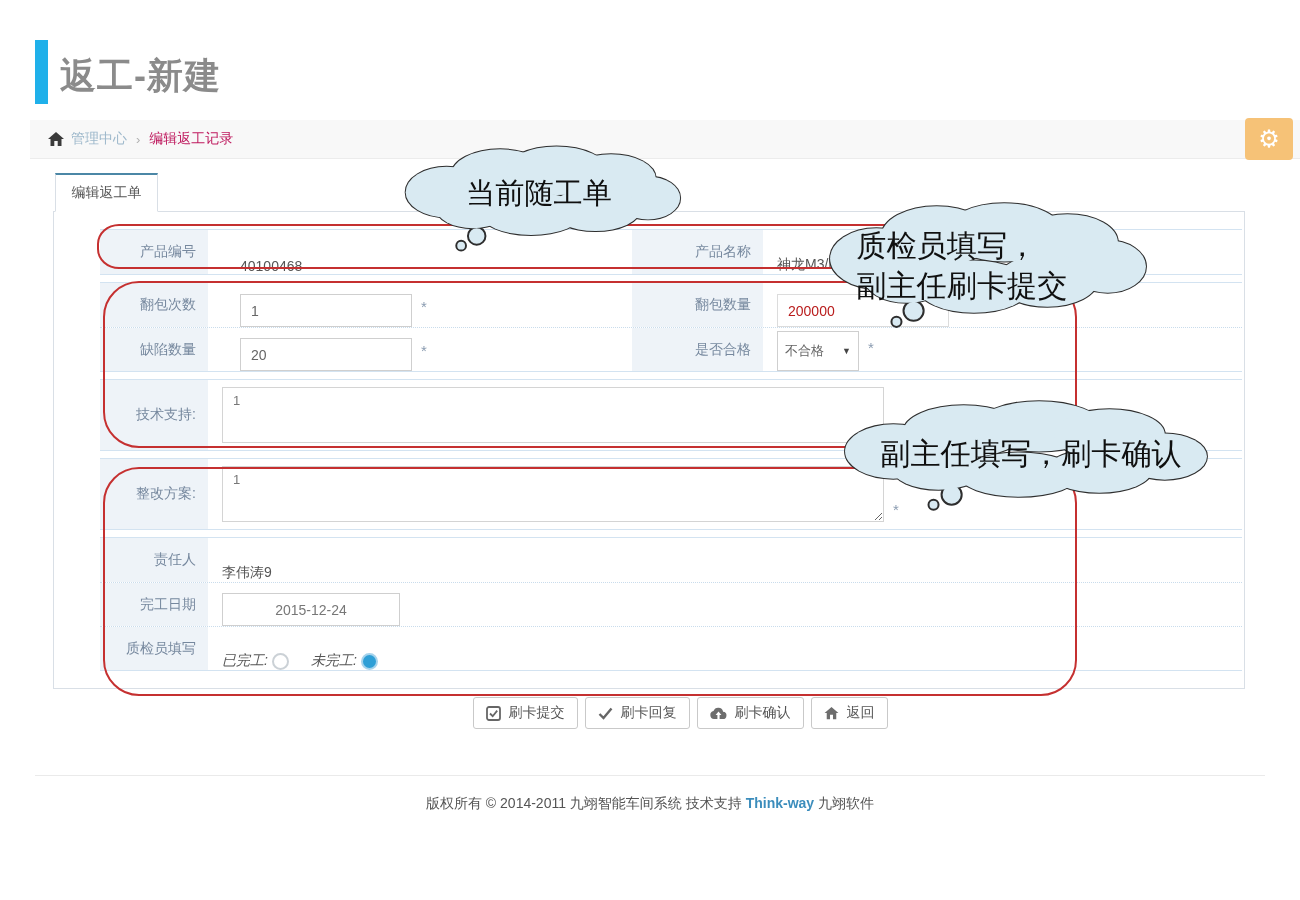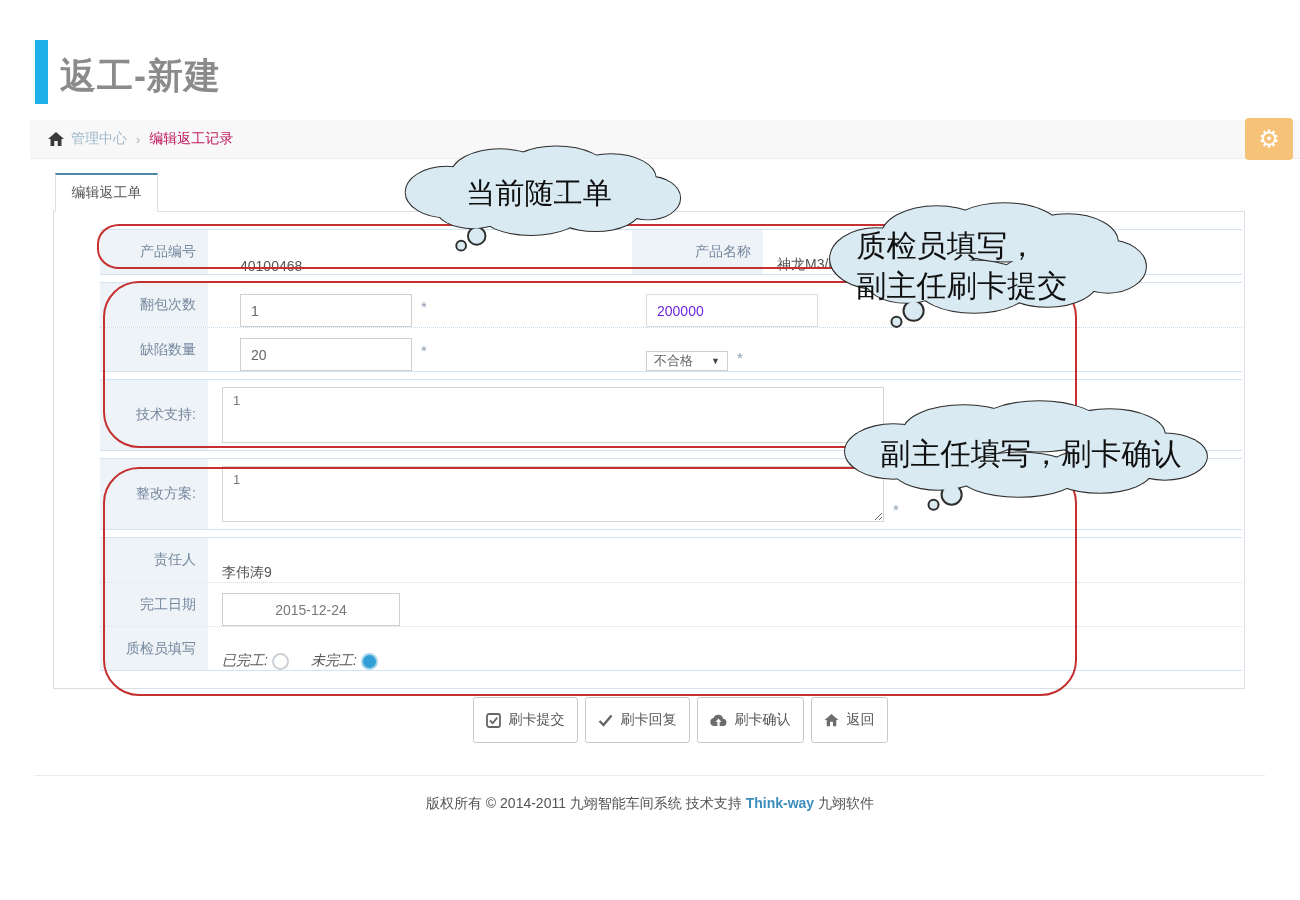--- a/index.html
+++ b/index.html
@@ -33,39 +33,39 @@
   .frow { display:flex; align-items:flex-end; min-height:44px; }
   .frow + .frow { border-top:1px dotted #c9dcEC; }
   .lbl { width:108px; align-self:stretch; background:#eef3f8; display:flex; align-items:center;
          justify-content:flex-end; padding-right:12px; color:#76889e; font-size:14px; flex-shrink:0; }
   .lbl2 { width:131px; margin-left:0; }
   .val { display:flex; align-items:center; gap:9px; padding-left:14px; color:#555; font-size:14px; }
   .val-1 { width:424px;padding-left:32px; }
   .val-2 { flex:1; }
   .txt { width:172px; height:33px; border:1px solid #cfcfcf; padding:0 10px; font-size:14px;
          color:#666; background:#fff; outline:none; font-family:inherit; }
-  .txt.dim { color:#6d28d9; border-color:#dcdcdc; }
+  .txt.dim { color:#b91c1c; border-color:#dcdcdc; }
   .date { width:178px; text-align:center; color:#777; }
   .star { color:#8a9bb0; font-size:15px; position:relative; top:-4px; }
-  .select-box { width:82px; height:20px; border:1px solid #cfcfcf; display:flex; align-items:center;
+  .select-box { width:82px; height:40px; border:1px solid #cfcfcf; display:flex; align-items:center;
                 justify-content:space-between; padding:0 7px; font-size:13px; color:#666;
                 background:#fff; cursor:pointer; }
   .dd-arrow { font-size:9px; color:#444; }
   .ta { width:662px; height:56px; border:1px solid #d4d4d4; padding:5px 10px; font-size:13px;
         color:#777; resize:vertical; outline:none; font-family:inherit; }
   .ta-wrap { display:flex; align-items:flex-end; gap:9px; padding:7px 0 7px 14px; }
   .radio { width:17px; height:17px; border-radius:50%; background:#fff; border:2px solid #cbd1d6;
            display:inline-block; margin-left:4px; cursor:pointer; }
   .radio.on { background:#2f9fd6; border:2px solid #a6d3ec; }
   .radio-group { display:flex; align-items:center; gap:22px;font-style:italic; }
   .radio-item { display:flex; align-items:center; }
 
   
   .btn-bar { left:0; top:697px; width:1360px; display:flex; justify-content:center; gap:7px; }
-  .btn { display:flex; align-items:center; gap:8px; padding:0 12px; height:46px; background:#fff;
+  .btn { display:flex; align-items:center; gap:8px; padding:0 12px; height:32px; background:#fff;
          border:1px solid #c9c9c9; border-radius:3px; color:#555; font-size:14px; cursor:pointer;
          font-family:inherit; }
   .btn svg { display:block; }
 
   
   .footer-line { left:35px; top:775px; width:1230px; border-top:1px solid #eaeaea; height:0; }
   .footer-text { top:795px; width:100%; text-align:center; font-size:14px; color:#555; }
   .brand { color:#3c8dbc; font-weight:bold; cursor:pointer; }
 
   
@@ -117,30 +117,32 @@
       </div>
     </div>
 
     <div class="section">
       <div class="frow">
         <div class="lbl">翻包次数</div>
         <div class="val val-1">
           <input class="txt" value="1" style="">
           <span class="star">*</span>
         </div>
+        <div class="lbl lbl2">翻包数量</div>
         <div class="val val-2">
           <input class="txt dim" value="200000" style="">
         </div>
       </div>
       <div class="frow">
         <div class="lbl">缺陷数量</div>
         <div class="val val-1">
           <input class="txt" value="20" style="">
           <span class="star">*</span>
         </div>
+        <div class="lbl lbl2">是否合格</div>
         <div class="val val-2">
           <div class="select-box">
             <span>不合格</span>
             <span class="dd-arrow">▼</span>
           </div>
           <span class="star">*</span>
         </div>
       </div>
     </div>
 

